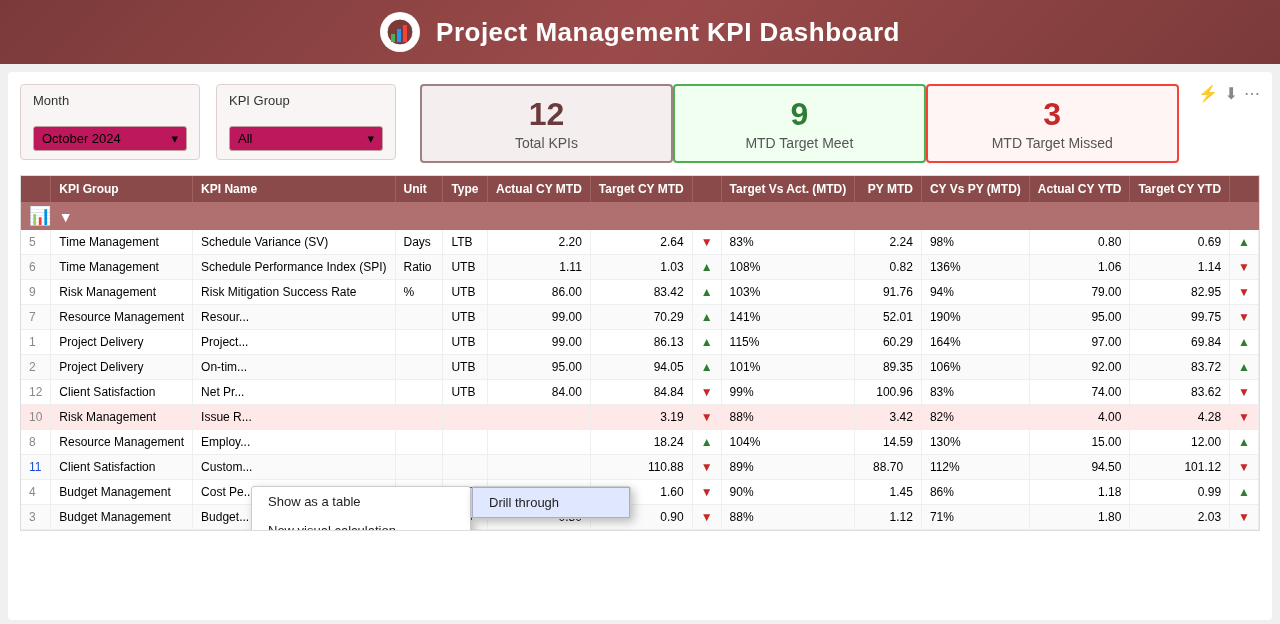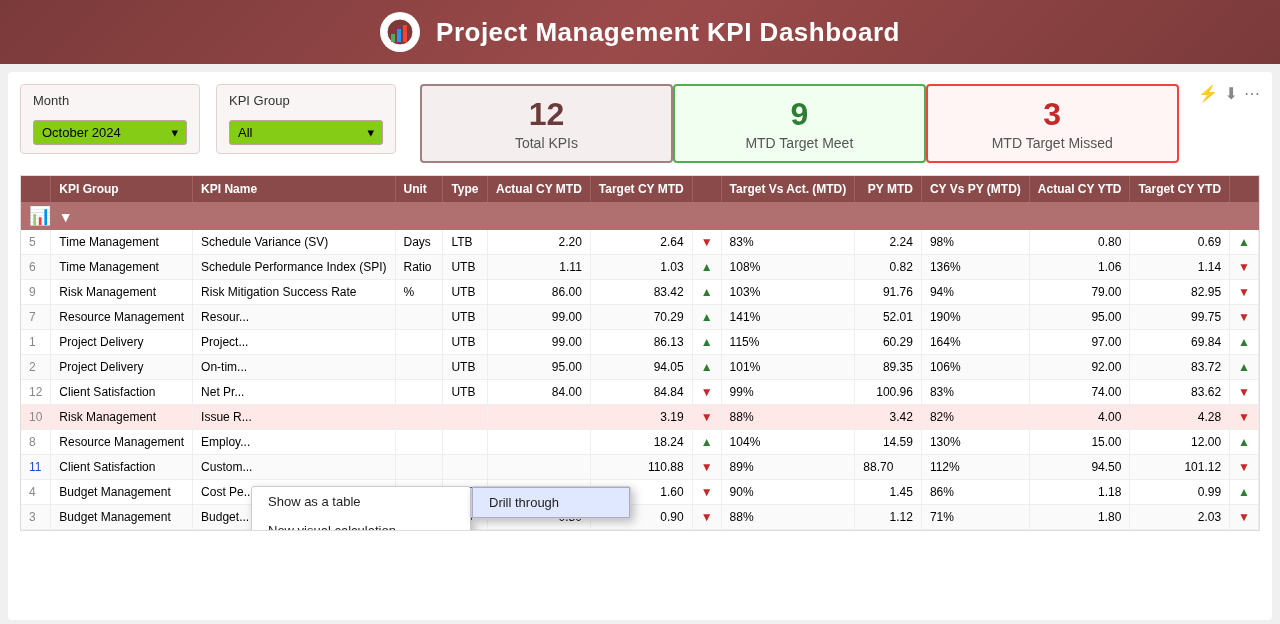--- a/index.html
+++ b/index.html
@@ -42,42 +42,42 @@
     .top-controls {
       display: flex;
       gap: 16px;
       margin-bottom: 12px;
       align-items: flex-start;
     }
 
     .filter-group {
       display: flex;
       flex-direction: column;
-      gap: 12px;
+      gap: 18px;
       background: #f9f5f5;
       border: 1px solid #e0d0d0;
       border-radius: 4px;
       padding: 8px 12px;
       min-width: 180px;
     }
 
     .filter-label {
       font-size: 13px;
       color: #333;
       font-weight: 500;
     }
 
     .filter-select {
       display: flex;
       align-items: center;
       justify-content: space-between;
       border: 1px solid #c0a0a0;
       border-radius: 3px;
       padding: 4px 8px;
-      background: #84cc16;
+      background: #be185d;
       font-size: 13px;
       cursor: pointer;
     }
 
     .kpi-cards {
       display: flex;
       gap: 0;
       flex: 1;
       margin-left: 8px;
     }
@@ -422,21 +422,21 @@
           <tr>
     <td style="color:#1d4ed8;">11</td>
     <td>Client Satisfaction</td>
     <td>Custom...</td>
     <td></td>
     <td></td>
     <td style="text-align:right;"></td>
     <td style="text-align:right;">110.88</td>
     <td style="text-align:center;"><span class="arrow-down">▼</span></td>
     <td>89%</td>
-    <td style="text-align:left;">88.70</td>
+    <td style="text-align:center;">88.70</td>
     <td>112%</td>
     <td style="text-align:right;">94.50</td>
     <td style="text-align:right;">101.12</td>
     <td style="text-align:center;"><span class="arrow-down">▼</span></td>
   </tr>
           <tr>
     <td style="color:#888;">4</td>
     <td>Budget Management</td>
     <td>Cost Pe...</td>
     <td></td>

